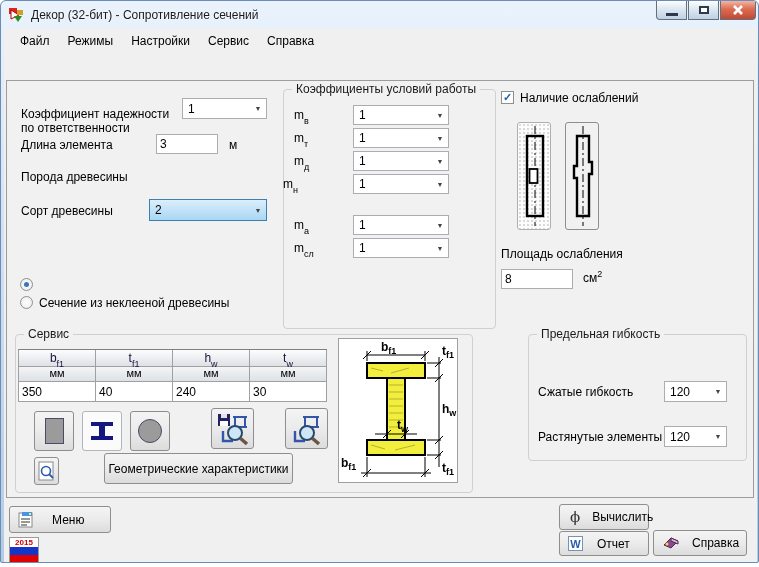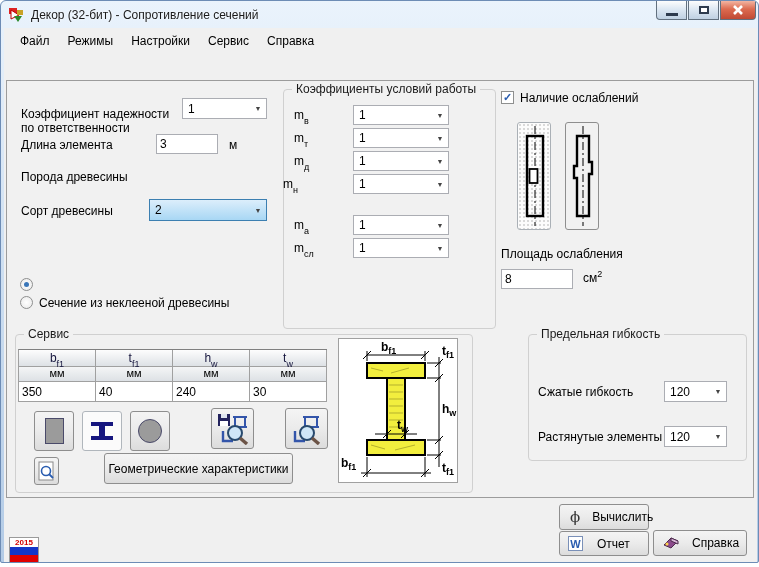--- a/index.html
+++ b/index.html
@@ -300,20 +300,31 @@
   <div class="abs combo" style="left:663px;top:380px;width:63px;height:21px">
     <span class="val">120</span>
       <span class="arw">▼</span>
   </div>
   <span class="abs lbl" style="left:537px;top:429px">Растянутые элементы</span>
   <div class="abs combo" style="left:663px;top:425px;width:63px;height:21px">
     <span class="val">120</span>
       <span class="arw">▼</span>
   </div>
 
+  <div class="abs btn" style="left:8px;top:505px;width:102px;height:27px;justify-content:flex-start;padding-left:8px;gap:18px">
+    <svg width="16" height="16">
+      <rect x="1" y="1" width="13" height="14" fill="#fff" stroke="#888"></rect>
+      <rect x="4" y="0" width="10" height="4" fill="#4a94e8"></rect>
+        <rect x="11" y="1" width="2" height="2" fill="#ffe84a"></rect>
+      <line x1="3" y1="7" x2="12" y2="7" stroke="#333"></line>
+        <line x1="3" y1="10" x2="12" y2="10" stroke="#333"></line>
+        <line x1="3" y1="13" x2="9" y2="13" stroke="#333"></line>
+    </svg>
+    <span>Меню</span>
+  </div>
   <div class="abs flag" style="left:8px;top:536px;width:30px;height:27px">
     <div class="fw">2015</div>
     <div class="fb"></div>
     <div class="fr"></div>
   </div>
   <div class="abs btn" style="left:558px;top:503px;width:90px;height:26px;justify-content:flex-start;padding-left:10px;gap:12px">
     <span class="phi">ϕ</span>
     <span>Вычислить</span>
   </div>
   <div class="abs btn" style="left:558px;top:530px;width:90px;height:25px;justify-content:flex-start;padding-left:8px;gap:14px">

